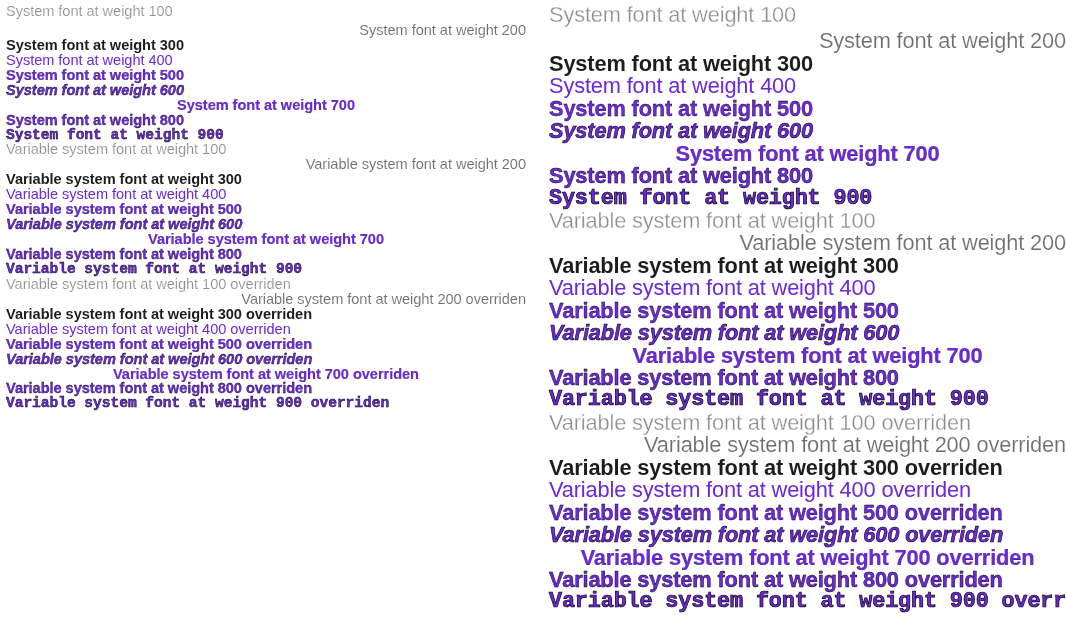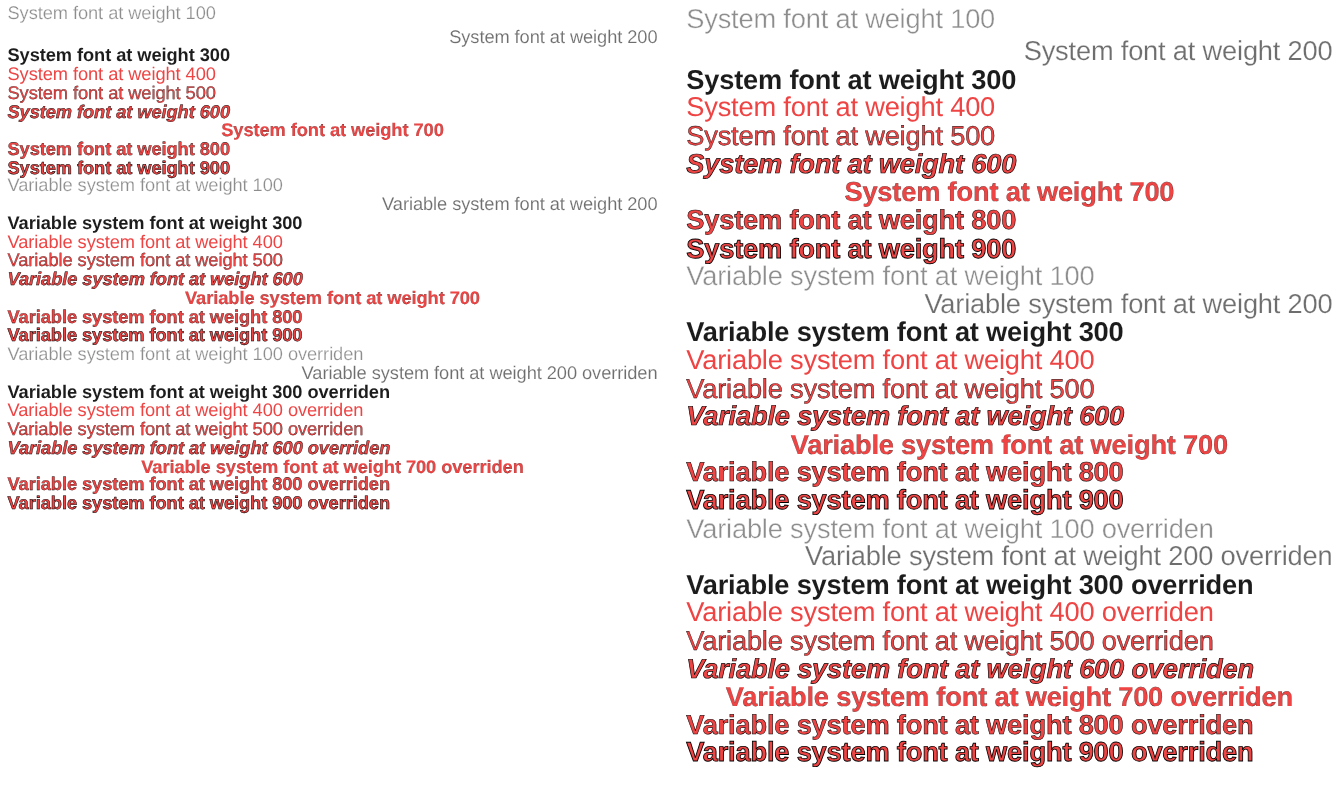--- a/index.html
+++ b/index.html
@@ -34,21 +34,21 @@
   }
 
   .column-large {
     left: 549px;
     width: 517px;
   }
 
   .sample-line {
     display: block;
     white-space: nowrap;
-    color: #ef4444;
+    color: #6d28d9;
     font-family: "Liberation Sans", sans-serif;
   }
 
   
   .column-small .sample-line {
     font-size: 14.6px;
     line-height: 14.95px;
     height: 14.95px;
     letter-spacing: -0.05px;
   }
@@ -67,25 +67,25 @@
   .column-large .sample-line:first-child {
     padding-top: 4px;
     height: 26.45px;
   }
 
   
   .w100 { font-weight: 100; color: #8d8d8d; }
   .w200 { font-weight: 200; color: #6e6e6e; text-align: right; }
   .w300 { font-weight: 700; color: #1c1c1c; }
   .w400 { font-weight: 400; }
-  .w500 { font-weight: 400; }
+  .w500 { font-weight: 700; }
   .w600 { font-weight: 600; font-style: italic; }
   .w700 { font-weight: 700; text-align: center; }
   .w800 { font-weight: 700; }
-  .w900 { font-weight: 900; }
+  .w900 { font-weight: 900; font-family: Liberation Mono, monospace; }
 
   
   .column-small .w100 { -webkit-text-stroke: 0.18px #ffffff; }
   .column-small .w200 { -webkit-text-stroke: 0.10px #ffffff; }
   .column-small .w300 { -webkit-text-stroke: 0.02px #ffffff; }
   .column-small .w500 { -webkit-text-stroke: 0.20px #000000; }
   .column-small .w600 { -webkit-text-stroke: 0.34px #000000; }
   .column-small .w700 { -webkit-text-stroke: 0.10px #000000; }
   .column-small .w800 { -webkit-text-stroke: 0.26px #000000; }
   .column-small .w900 { -webkit-text-stroke: 0.42px #000000; }

